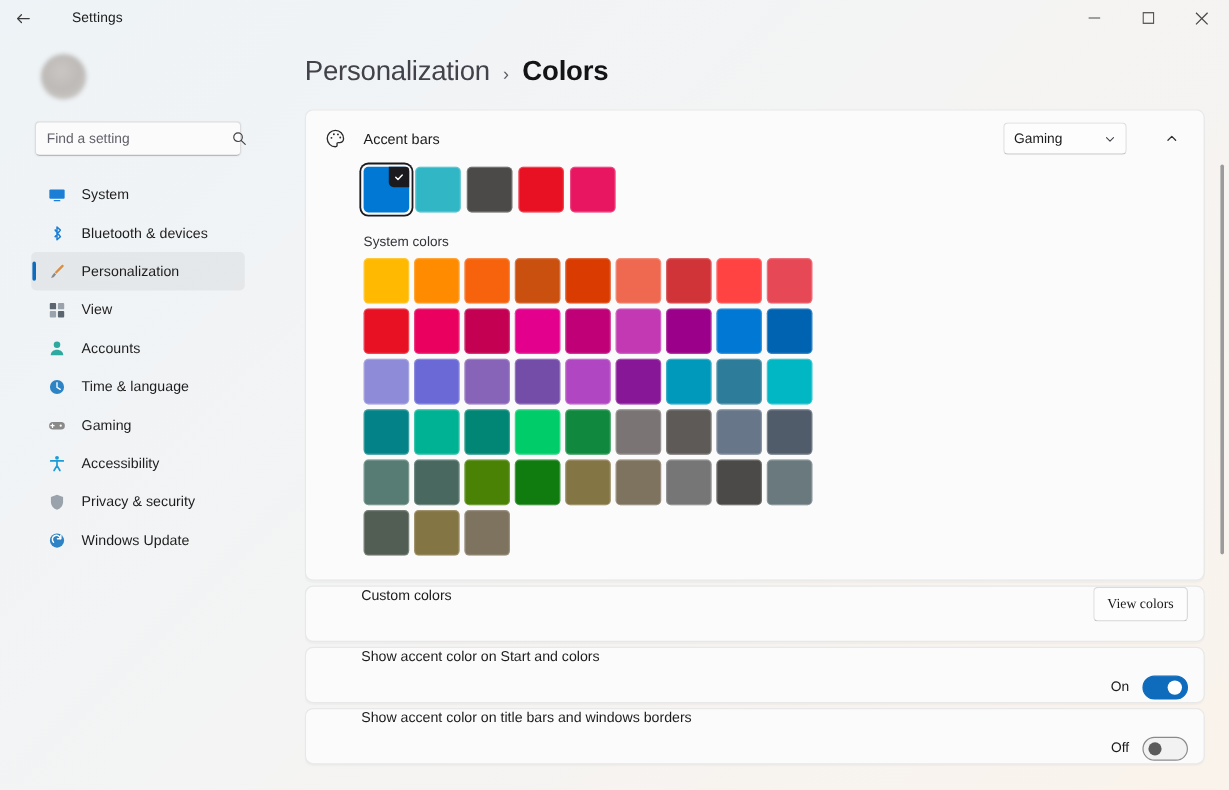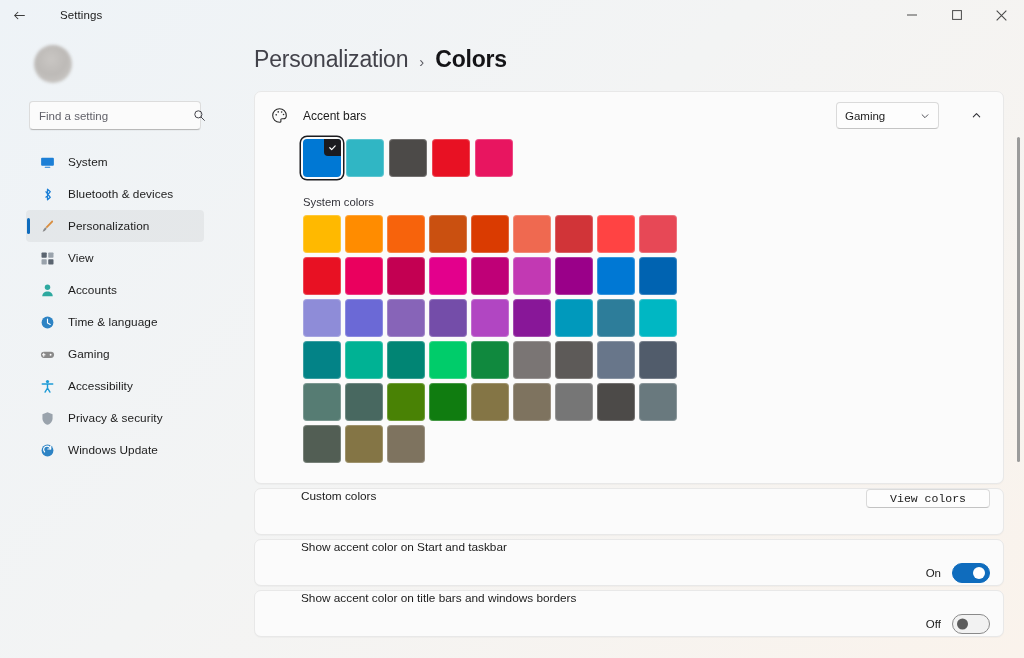--- a/index.html
+++ b/index.html
@@ -153,24 +153,24 @@
   .sw .check svg { width: 9px; height: 9px; color: #fff; }
 
   .grid-row { display: flex; gap: 4px; margin-bottom: 4px; }
 
   .setting-row {
     height: 45px; display: flex; 
     padding: 0 13px 0 46px;
   }
   .sr-label { flex: 1; font-size: 11.8px; color: #1b1b1b; }
   .btn-sec {
-    height: 19px; padding: 0 23px; background: #fdfdfd;
+    height: 29px; padding: 0 11px; background: #fdfdfd;
     border: 1px solid #dadada; border-bottom-color: #c3c3c3;
     border-radius: 4px; font-size: 11.5px; color: #1a1a1a;
-    display: flex; align-items: center; font-family: Liberation Mono, monospace;
+    display: flex; align-items: center; font-family: Liberation Serif, serif;
   }
   .toggle-wrap { display: flex; align-items: center; gap: 11px; margin-top: 20px; }
   .toggle-state { font-size: 11.5px; color: #1b1b1b; }
   .toggle {
     width: 38px; height: 20px; border-radius: 10px; position: relative;
   }
   .toggle.on { background: #0f6cbd; border: 1px solid #0f6cbd; }
   .toggle.off { background: #f2f2f2; border: 1px solid #8a8a8a; }
   .knob { position: absolute; top: 50%; transform: translateY(-50%); border-radius: 50%; }
   .toggle.on .knob { right: 4px; width: 12px; height: 12px; background: #fff; }
@@ -451,21 +451,21 @@
 
         <div class="card">
           <div class="setting-row">
             <span class="sr-label">Custom colors</span>
             <button class="btn-sec">View colors</button>
           </div>
         </div>
 
         <div class="card">
           <div class="setting-row">
-            <span class="sr-label">Show accent color on Start and taskbar</span>
+            <span class="sr-label">Show accent color on Start and colors</span>
             <div class="toggle-wrap">
               <span class="toggle-state">On</span>
               <div class="toggle on">
                   <span class="knob"></span>
                 </div>
             </div>
           </div>
         </div>
 
         <div class="card">

